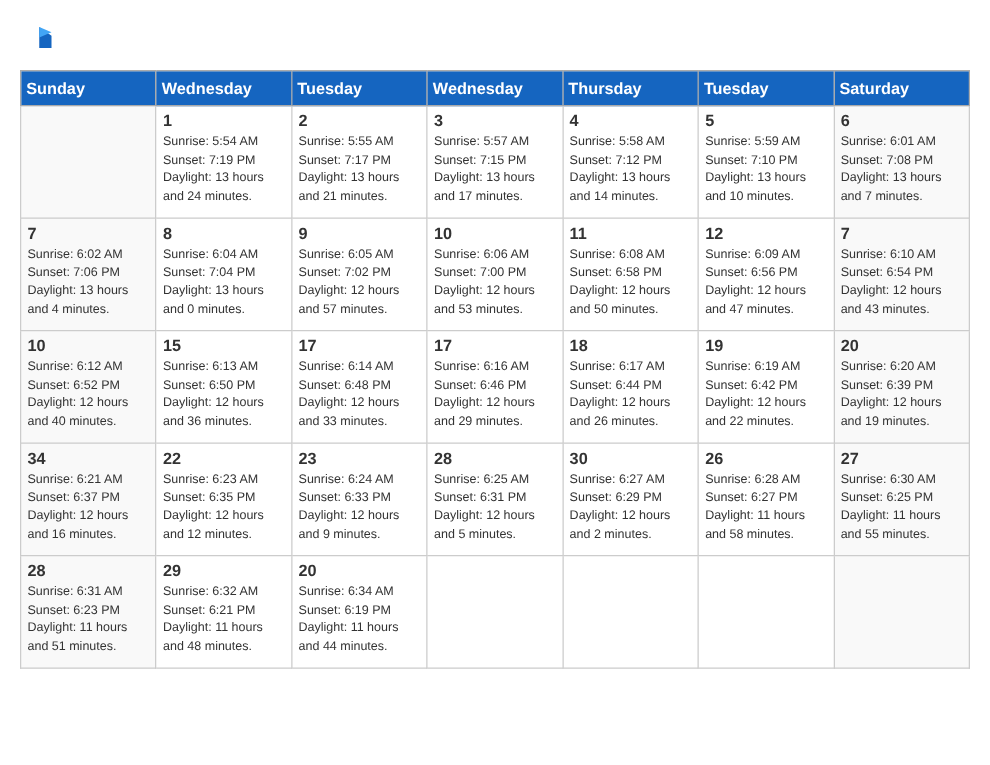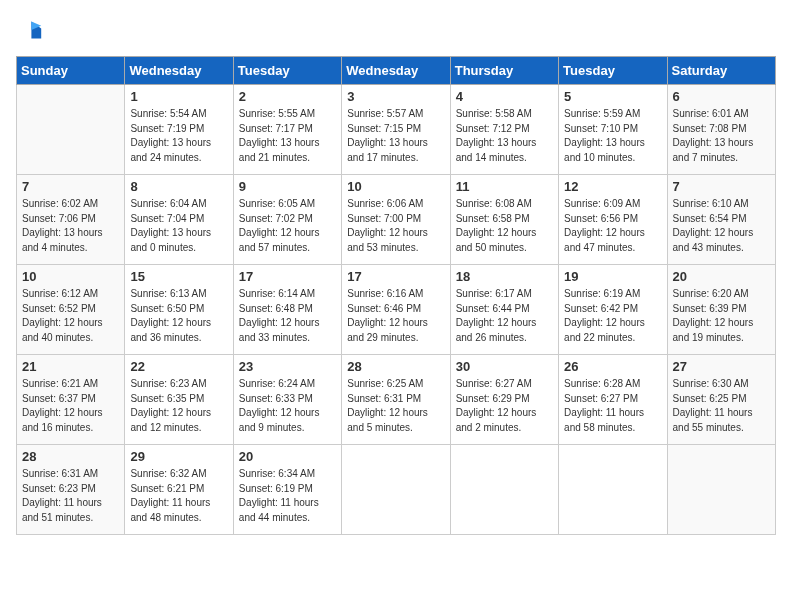--- a/index.html
+++ b/index.html
@@ -194,21 +194,21 @@
           <span class="day-number">19</span>
           <div class="cell-info">Sunrise: 6:19 AM<br>Sunset: 6:42 PM<br>Daylight: 12 hours<br>and 22 minutes.</div>
         </td>
         <td>
           <span class="day-number">20</span>
           <div class="cell-info">Sunrise: 6:20 AM<br>Sunset: 6:39 PM<br>Daylight: 12 hours<br>and 19 minutes.</div>
         </td>
       </tr>
       <tr>
         <td>
-          <span class="day-number">21</span>
+          <span class="day-number">34</span>
           <div class="cell-info">Sunrise: 6:21 AM<br>Sunset: 6:37 PM<br>Daylight: 12 hours<br>and 16 minutes.</div>
         </td>
         <td>
           <span class="day-number">22</span>
           <div class="cell-info">Sunrise: 6:23 AM<br>Sunset: 6:35 PM<br>Daylight: 12 hours<br>and 12 minutes.</div>
         </td>
         <td>
           <span class="day-number">23</span>
           <div class="cell-info">Sunrise: 6:24 AM<br>Sunset: 6:33 PM<br>Daylight: 12 hours<br>and 9 minutes.</div>
         </td>

